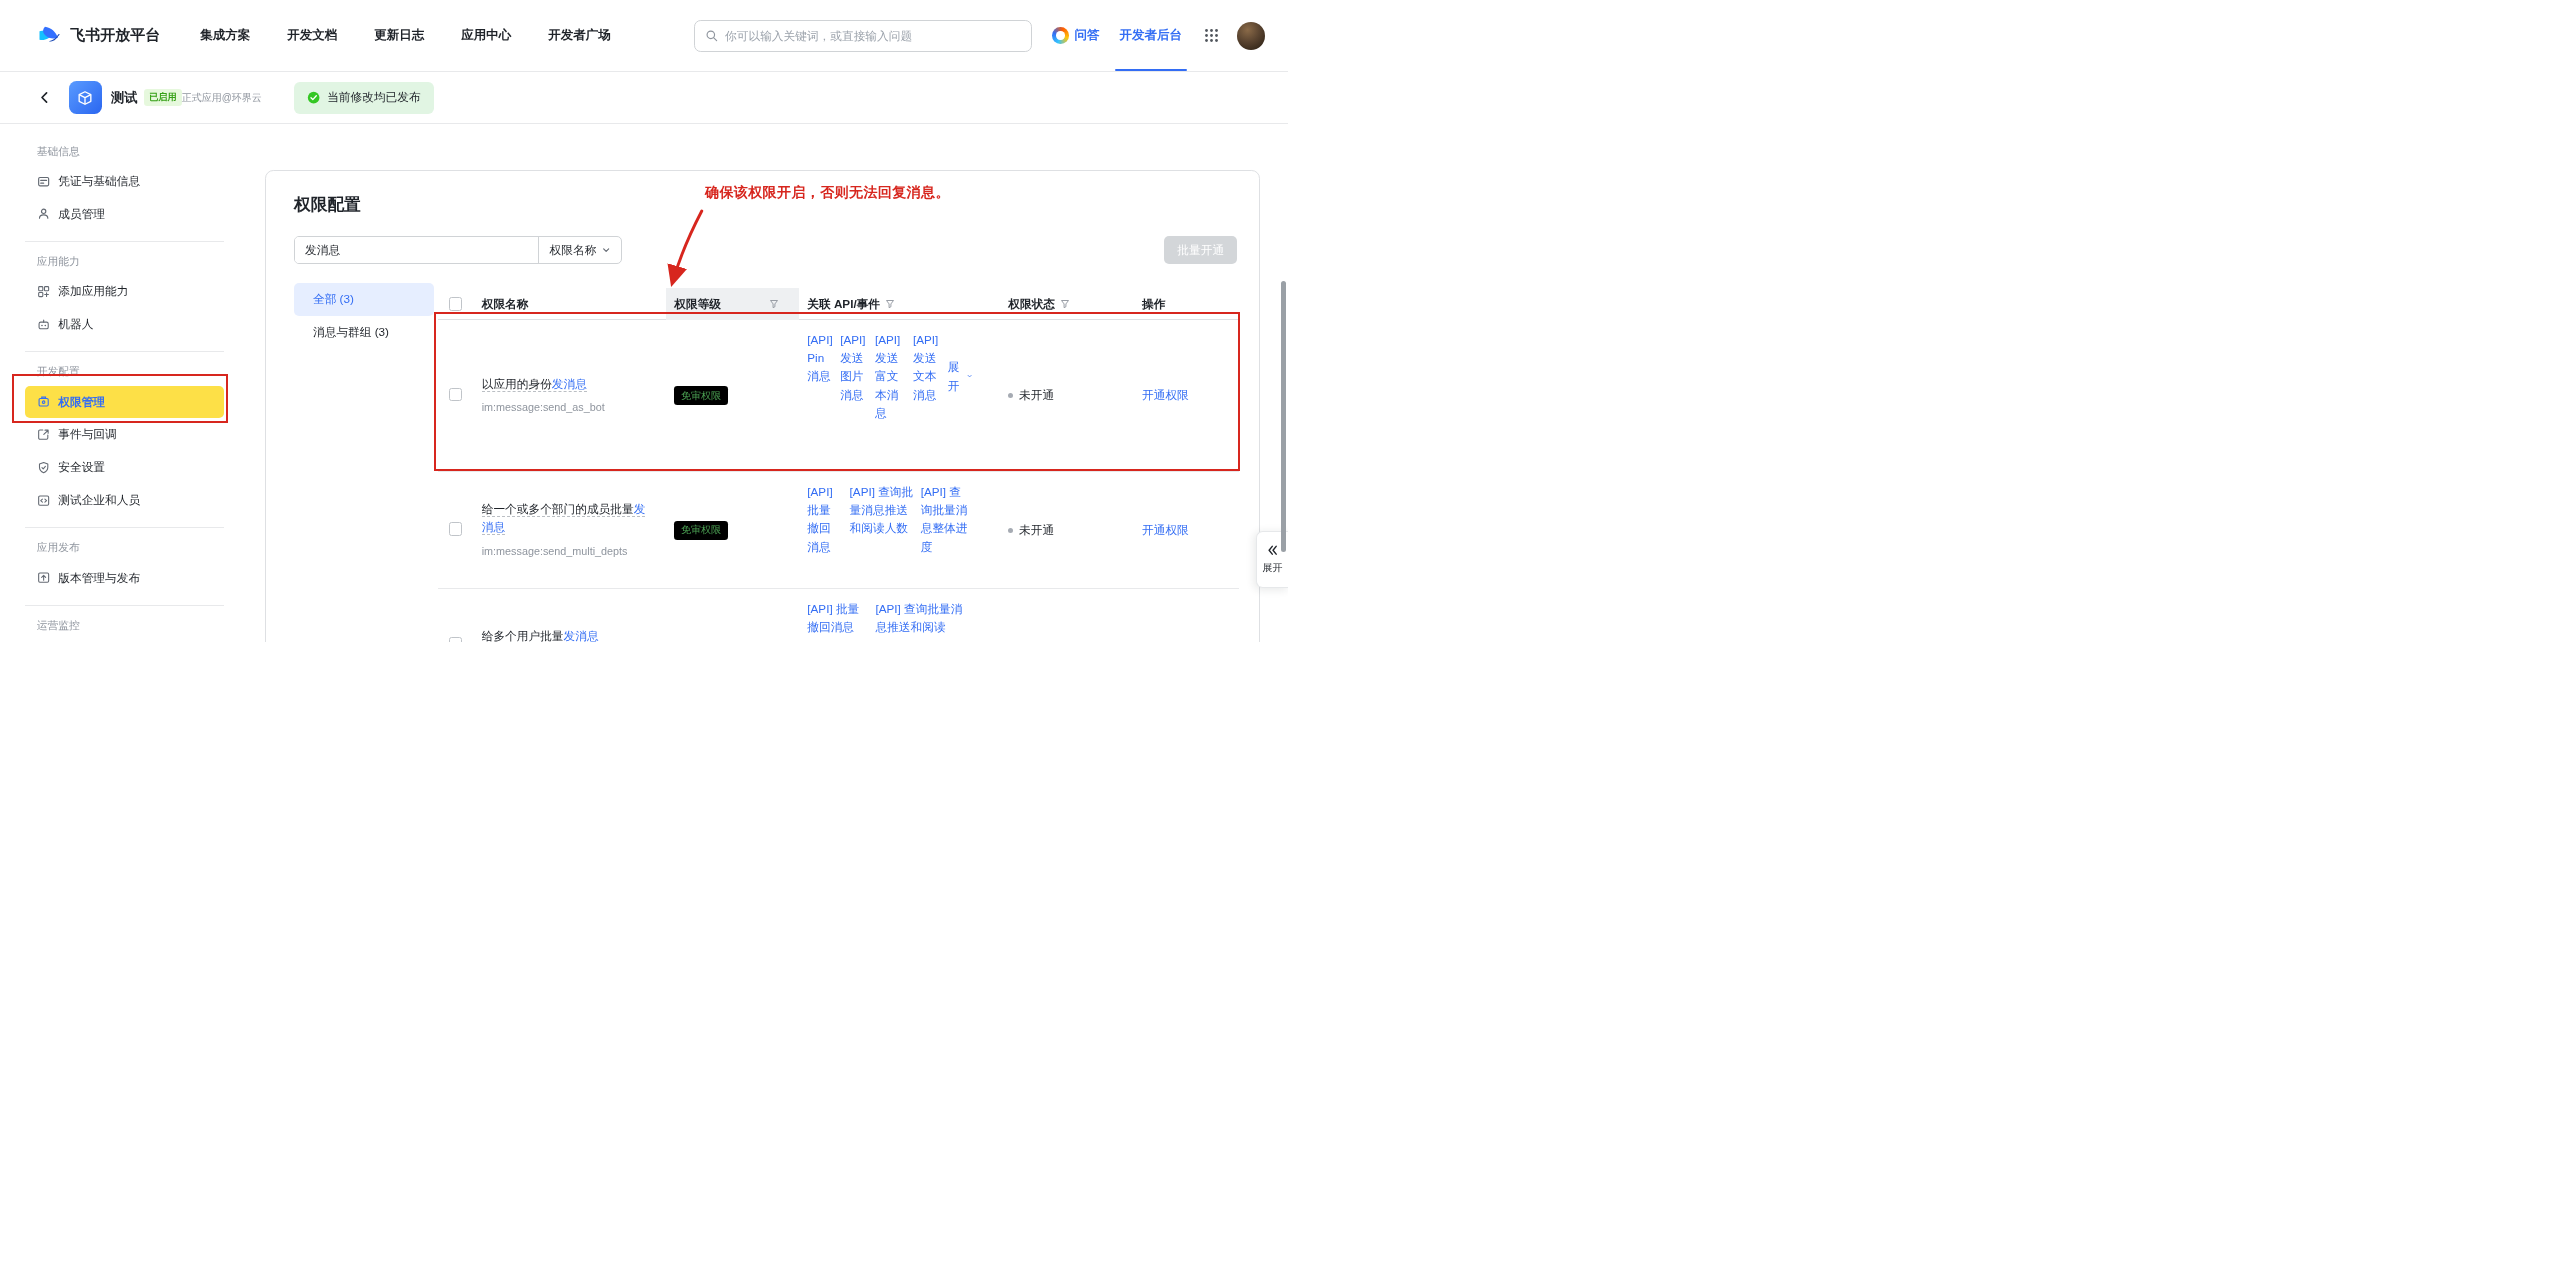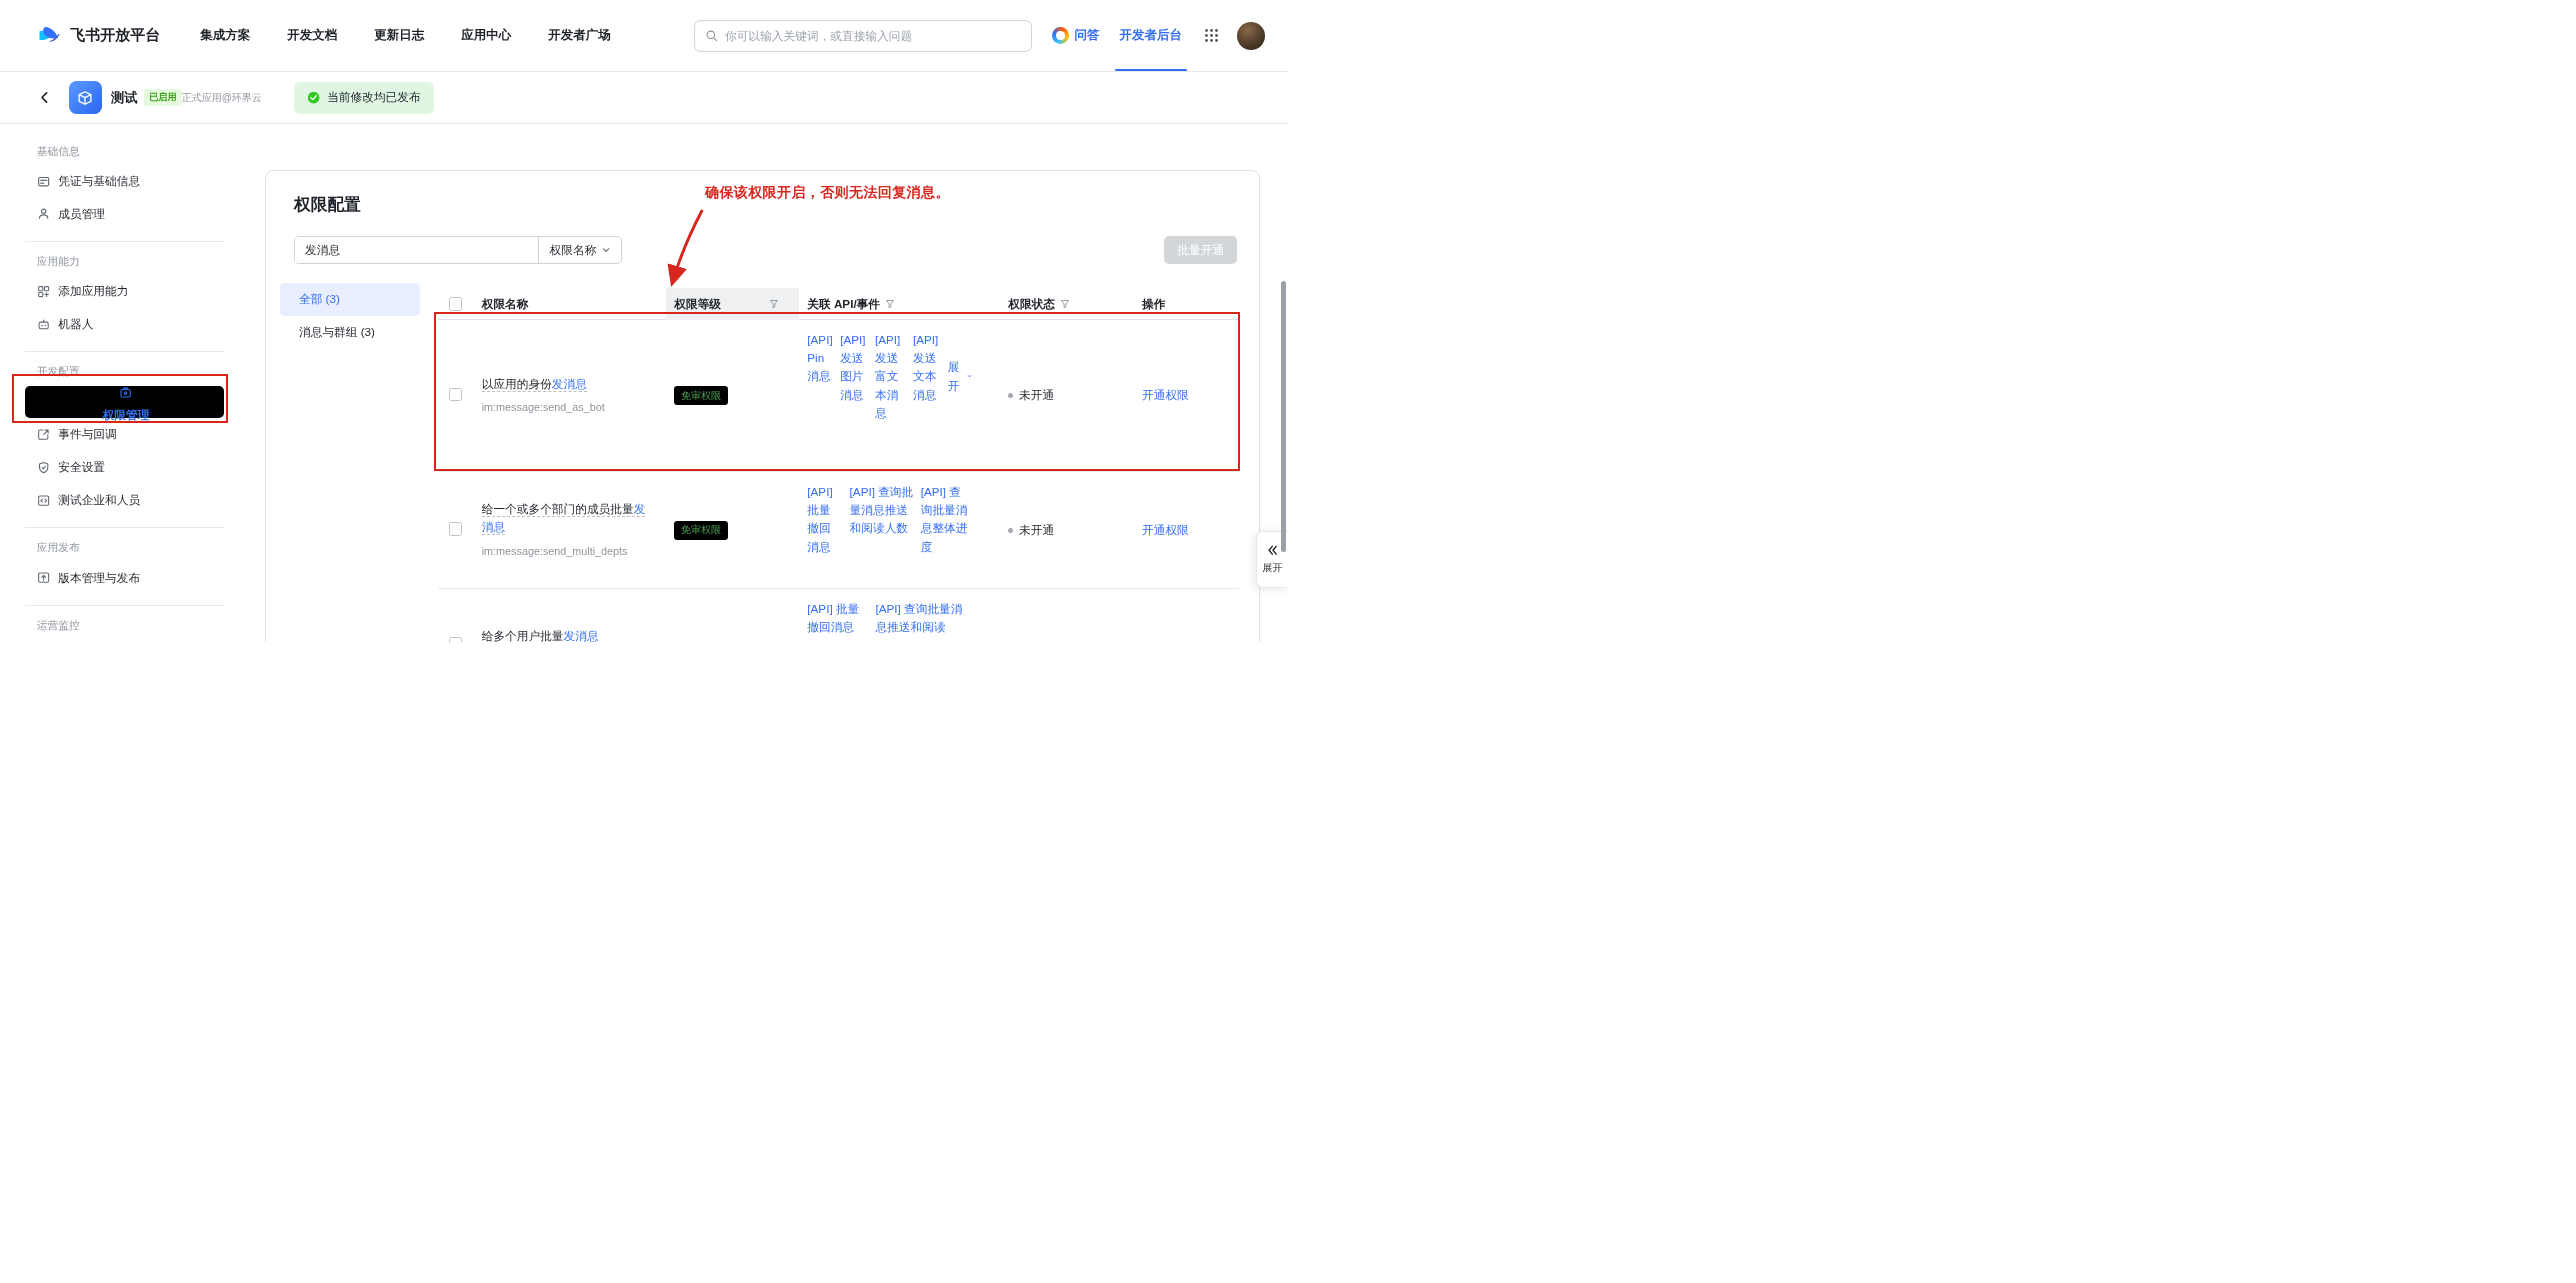--- a/index.html
+++ b/index.html
@@ -31,21 +31,21 @@
   .app-name { font-size:13.3px; font-weight:700; }
   .enabled-badge { font-size:9.2px; color:#35a016; background:#e6f8dd; border-radius:3.3px; padding:1.7px 5px; font-weight:600; }
   .app-type { margin-top:2.5px; font-size:10px; color:#8f959e; }
   .publish-pill { margin-left:32px; height:32px; display:flex; align-items:center; gap:6.7px; background:#e1f5e3; border-radius:5.8px; padding:0 13.3px; font-size:11.7px; color:#1f2329; }
 
   
   .sidebar { position:absolute; top:123px; left:0; bottom:0; width:236px; background:#fff; padding:8.3px 12.5px 0 25px; z-index:10; }
   .side-title { font-size:10.8px; color:#8f959e; margin:13.3px 0 6.7px 11.7px; }
   .side-item { position:relative; display:flex; align-items:center; gap:8.3px; height:32px; padding:0 8.3px 0 11.7px; border-radius:5px; font-size:11.7px; color:#1f2329; cursor:pointer; margin-bottom:0.8px; }
   .side-item svg { flex:none; color:#646a73; }
-  .side-item.active { background:#000000; color:#336df4; font-weight:600;flex-direction:column; }
+  .side-item.active { background:#fde047; color:#336df4; font-weight:600; }
   .side-item.active svg { color:#336df4; }
   .side-divider { height:0.8px; background:#e8e9eb; margin:10.8px 0 3.3px 0; }
   .side-red-frame { position:absolute; left:-13.3px; right:-4.2px; top:-12.5px; bottom:-5px; border:2.5px solid #d7261e; pointer-events:none; z-index:40; }
 
   
   .main { position:absolute; top:123px; left:236px; right:0; bottom:0; background:#fff; }
   .tabs-bar { height:37px; border-bottom:0.8px solid #dee0e3; display:flex; align-items:flex-end; padding-left:29px; gap:32px; background:#fff; }
   .tab { font-size:12.5px; padding-bottom:10.8px; position:relative; cursor:pointer; color:#1f2329; }
   .tab.active { color:#336df4; font-weight:700; }
   .tab.active::after { content:""; position:absolute; left:-1.7px; right:-1.7px; bottom:0; height:2.5px; background:#336df4; border-radius:1.7px; }
@@ -54,21 +54,21 @@
   .card-title { position:absolute; left:28px; top:21.6px; font-size:16.7px; font-weight:700; }
 
   .annotation-text { position:absolute; left:439px; top:12.5px; color:#d7261e; font-weight:700; font-size:14px; letter-spacing:0.4px; white-space:nowrap; }
   .annotation-arrow { position:absolute; left:385px; top:35px; pointer-events:none; }
 
   .search-group { position:absolute; left:28px; top:65px; width:328px; height:28px; display:flex; border:0.8px solid #d0d3d6; border-radius:5px; overflow:hidden; background:#fff; }
   .search-group input { flex:1; border:none; outline:none; padding:0 10px; font-size:11.7px; color:#1f2329; font-family:inherit; }
   .filter-select { width:83px; border-left:0.8px solid #d0d3d6; display:flex; align-items:center; justify-content:center; gap:5.8px; font-size:11.7px; cursor:pointer; color:#1f2329; }
   .batch-btn { position:absolute; top:65px; right:21.6px; height:28px; padding:0 13.3px; background:#d3d6d9; color:#fff; font-size:11.7px; border:none; border-radius:5px; font-family:inherit; cursor:not-allowed; }
 
-  .cat-list { position:absolute; left:14px; top:112px; width:140px; }
+  .cat-list { position:absolute; left:28px; top:112px; width:140px; }
   .cat-item { height:33px; display:flex; align-items:center; padding-left:19px; font-size:11.7px; border-radius:5px; cursor:pointer; color:#1f2329; }
   .cat-item.active { background:#e6eeff; color:#336df4; }
 
   .perm-table { position:absolute; left:172px; top:117px; width:801px; }
   .tgrid { display:grid; grid-template-columns:37px 191px 133px 196px 133px 1fr; }
   .thead { height:32px; border-bottom:0.8px solid #dee0e3; font-size:11.7px; font-weight:600; }
   .thead > div { display:flex; align-items:center; gap:5px; height:32px; }
   .thead .cell-level { background:#eef0f2;gap:48px; }
   .trow { position:relative; border-bottom:0.8px solid #e8e9eb; align-items:center; font-size:11.7px; }
   .row-0 { min-height:152px; }

